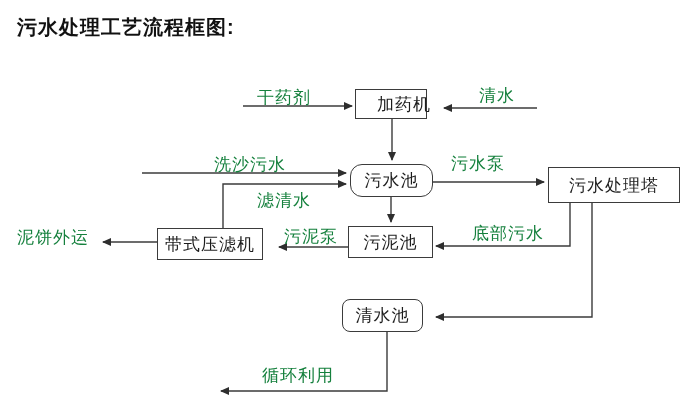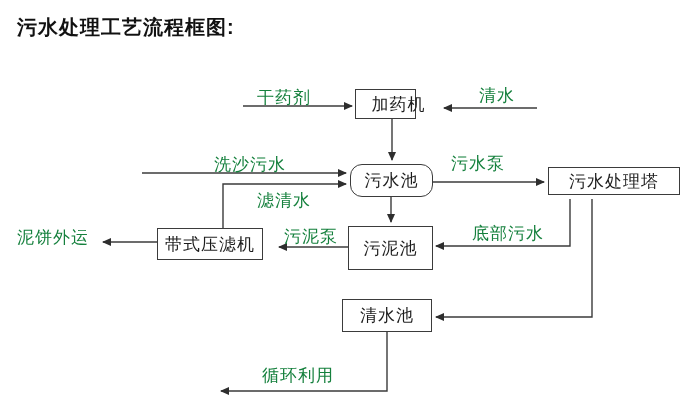--- a/index.html
+++ b/index.html
@@ -38,26 +38,26 @@
     border: 1.5px solid #3b3b3b;
     background: #ffffff;
     display: flex;
     align-items: center;
     justify-content: center;
     font-size: 17px;
     color: #1c1c1c;
     white-space: nowrap;
     letter-spacing: 1px;
   }
-  .n-dosing   { left: 355px; top:  89px; width:  61px; height: 30px; padding-left: 26px; }
+  .n-dosing   { left: 355px; top:  89px; width:  72px; height: 30px; padding-left: 26px; }
   .n-sewage   { left: 350px; top: 164px; width:  83px; height: 33px; border-radius: 12px; }
-  .n-tower    { left: 548px; top: 167px; width: 132px; height: 28px; }
-  .n-sludge   { left: 348px; top: 226px; width:  85px; height: 44px; }
+  .n-tower    { left: 548px; top: 167px; width: 132px; height: 36px; }
+  .n-sludge   { left: 348px; top: 226px; width:  85px; height: 32px; }
   .n-belt     { left: 157px; top: 228px; width: 106px; height: 32px; }
-  .n-clean    { left: 342px; top: 299px; width:  90px; height: 33px; }
+  .n-clean    { left: 342px; top: 299px; width:  81px; height: 33px; border-radius: 8px; }
   .flow-label {
     position: absolute;
     font-size: 17px;
     color: #15803d;
     white-space: nowrap;
     letter-spacing: 1px;
   }
   .l-dry      { left: 257px; top:  86px; }
   .l-clean    { left: 479px; top:  84px; }
   .l-sand     { left: 171px; top: 153px; margin-left: 43px; }

